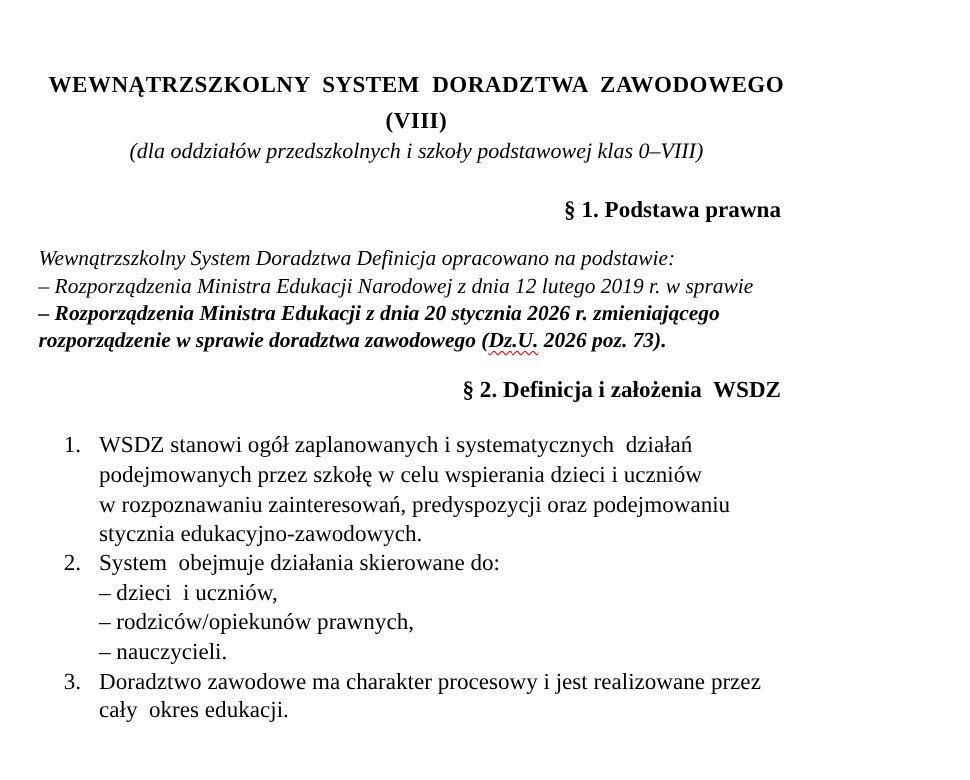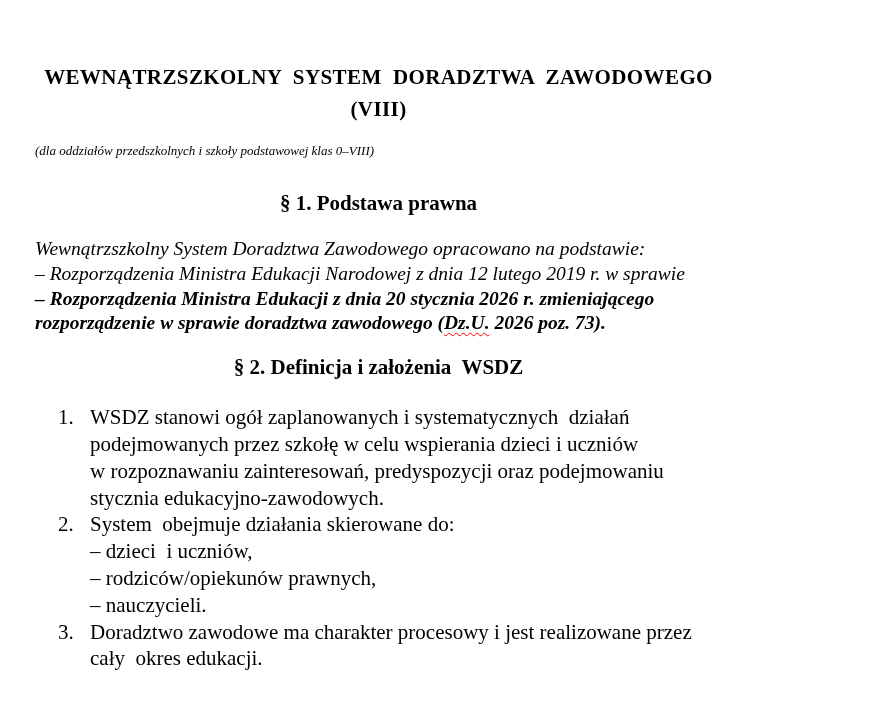--- a/index.html
+++ b/index.html
@@ -28,29 +28,29 @@
     white-space: pre-wrap; 
   }
   .doc-title {
     text-align: center;
     font-weight: bold;
     font-size: 21px;
     line-height: 32px;
     letter-spacing: 0.4px;
   }
   .subtitle {
-    margin-top: 13px;
+    text-align: center;
     font-style: italic;
-    font-size: 13px;
+    font-size: 20px;
     line-height: 26px;
   }
   .sec-heading {
     margin: 12px;
     margin-top: 26px;
-    text-align: center;
+    text-align: right;
     font-weight: bold;
     font-size: 21px;
     line-height: 26px;
   }
   .sec-heading.second {
     margin-top: 18px;
   }
   .legal {
     margin-top: 21px;
     font-style: italic;
@@ -93,21 +93,21 @@
     <div class="doc-title">
       <div class="title-line">WEWNĄTRZSZKOLNY  SYSTEM  DORADZTWA  ZAWODOWEGO</div>
       <div class="title-line">(VIII)</div>
     </div>
 
     <div class="subtitle">(dla oddziałów przedszkolnych i szkoły podstawowej klas 0–VIII)</div>
 
     <h2 class="sec-heading">§ 1. Podstawa prawna</h2>
 
     <div class="legal">
-      <div class="line">Wewnątrzszkolny System Doradztwa Zawodowego opracowano na podstawie:</div>
+      <div class="line">Wewnątrzszkolny System Doradztwa Definicja opracowano na podstawie:</div>
       <div class="line">– Rozporządzenia Ministra Edukacji Narodowej z dnia 12 lutego 2019 r. w sprawie</div>
       <div class="line bold">– Rozporządzenia Ministra Edukacji z dnia 20 stycznia 2026 r. zmieniającego</div>
       <div class="line bold"><span>rozporządzenie w sprawie doradztwa zawodowego (</span><span class="squiggle">Dz.U.</span><span> 2026 poz. 73).</span></div>
     </div>
 
     <h2 class="sec-heading second">§ 2. Definicja i założenia  WSDZ</h2>
 
     <div class="list">
 
       <div class="list-item">

